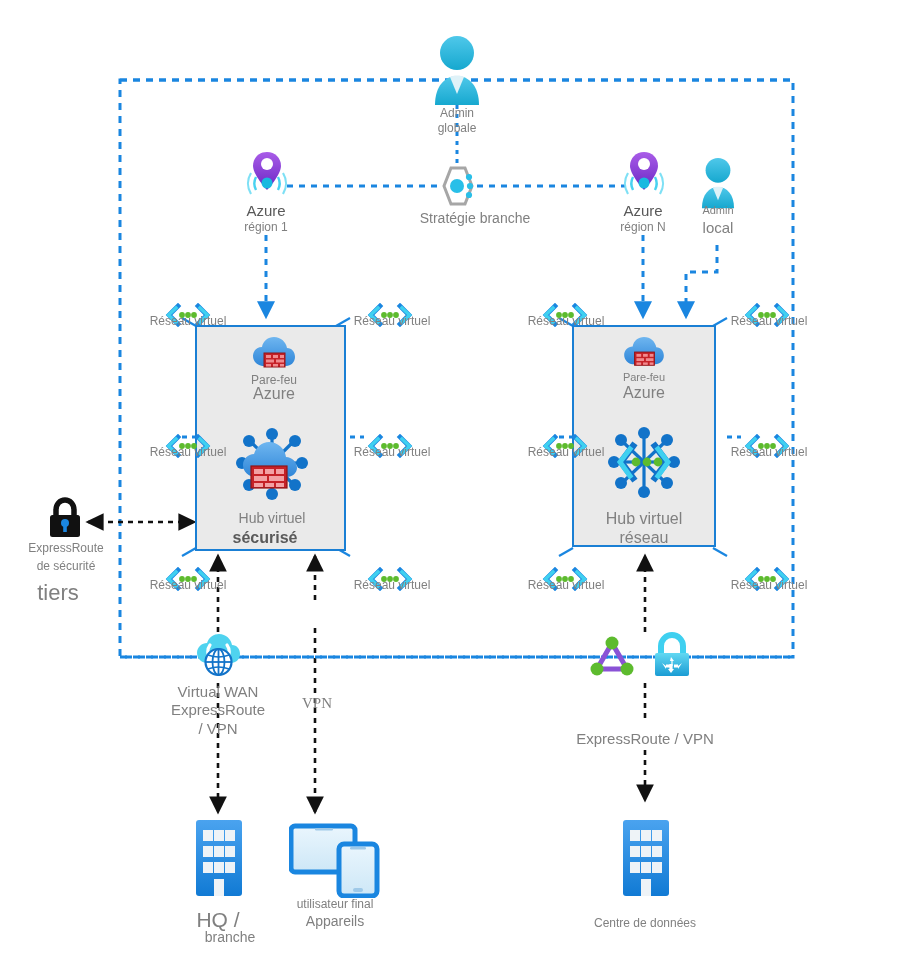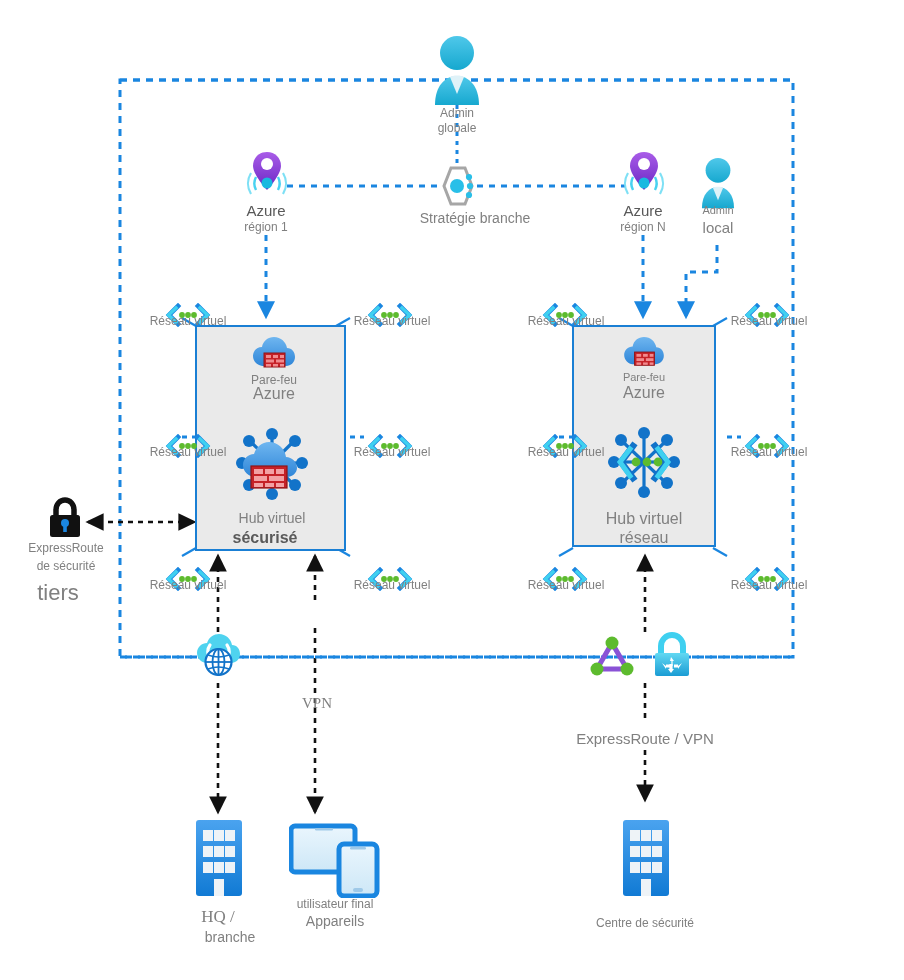--- a/index.html
+++ b/index.html
@@ -9,21 +9,21 @@
   #stage{position:absolute;left:0;top:0;width:904px;height:980px;}
   svg.layer{position:absolute;left:0;top:0;width:904px;height:980px;pointer-events:none;}
   .node{position:absolute;}
   .lbl{position:absolute;text-align:center;line-height:1.22;color:#808080;white-space:nowrap;}
   .t11{font-size:11px;}
   .t12{font-size:12px;}
   .t13{font-size:12px;}
   .t14{font-size:14px;}
   .t15{font-size:15px;}
   .t16{font-size:16px;}
-  .t17{font-size:17px;font-family:Liberation Serif, serif;}
+  .t17{font-size:21px;}
   .t18{font-size:16px;text-align:right;}
   .t22{font-size:22px;}
   .dark{color:#595959;}
   .bold{font-weight:bold;color:#5a5a5a;}
   .hub{position:absolute;background:#eaeaea;border:2px solid #1a7fd4;box-sizing:border-box;}
   .ctr{transform:translateX(-50%);}
 </style>
 </head>
 <body>
 
@@ -445,20 +445,25 @@
       <circle cx="17" cy="24" r="3.4" fill="#e87ab8"></circle>
       <circle cx="29" cy="24" r="3.4" fill="#e87ab8"></circle>
       <circle cx="22.5" cy="29" r="13" fill="#ffffff" stroke="#1273c9" stroke-width="2.2"></circle>
       <ellipse cx="22.5" cy="29" rx="6" ry="13" fill="none" stroke="#1273c9" stroke-width="1.8"></ellipse>
       <line x1="9.5" y1="29" x2="35.5" y2="29" stroke="#1273c9" stroke-width="1.8"></line>
       <path d="M12,22 Q22.5,26 33,22" fill="none" stroke="#1273c9" stroke-width="1.6"></path>
       <path d="M12,36 Q22.5,32 33,36" fill="none" stroke="#1273c9" stroke-width="1.6"></path>
       <line x1="22.5" y1="16" x2="22.5" y2="42" stroke="#1273c9" stroke-width="1.8"></line>
     </svg>
   </div>
+  <div class="lbl ctr t15" style="left:218px;top:683px;">
+    <div>Virtual WAN</div>
+    <div>ExpressRoute</div>
+    <div>/ VPN</div>
+  </div>
 
   <div class="lbl ctr t15" style="left:317px;top:694px;font-family:Liberation Serif, serif;">VPN</div>
 
   <div class="node" style="left:589px;top:635px;">
     <svg width="46" height="42" viewBox="0 0 46 42">
       <path d="M23,8 L38,34 L8,34 Z" fill="none" stroke="#8a52d6" stroke-width="5"></path>
       <circle cx="23" cy="8" r="6.5" fill="#5dbb2e"></circle>
       <circle cx="8" cy="34" r="6.5" fill="#5dbb2e"></circle>
       <circle cx="38" cy="34" r="6.5" fill="#5dbb2e"></circle>
     </svg>
@@ -520,15 +525,15 @@
         <rect x="9" y="28" width="10" height="11"></rect>
           <rect x="20" y="28" width="10" height="11"></rect>
           <rect x="31" y="28" width="10" height="11"></rect>
         <rect x="9" y="44" width="10" height="11"></rect>
           <rect x="20" y="44" width="10" height="11"></rect>
           <rect x="31" y="44" width="10" height="11"></rect>
         <rect x="20" y="61" width="10" height="17"></rect>
       </g>
     </svg>
   </div>
-  <div class="lbl ctr t13" style="left:645px;top:916px;">Centre de sécurité</div>
+  <div class="lbl ctr t13" style="left:645px;top:916px;">Centre de données</div>
 
 </div>
 
 </body></html>

